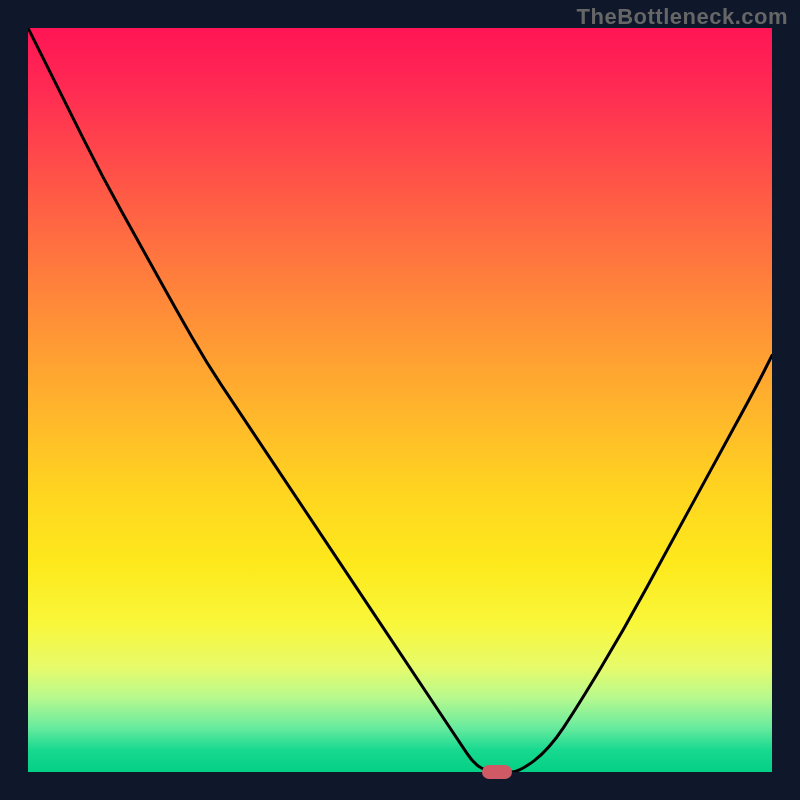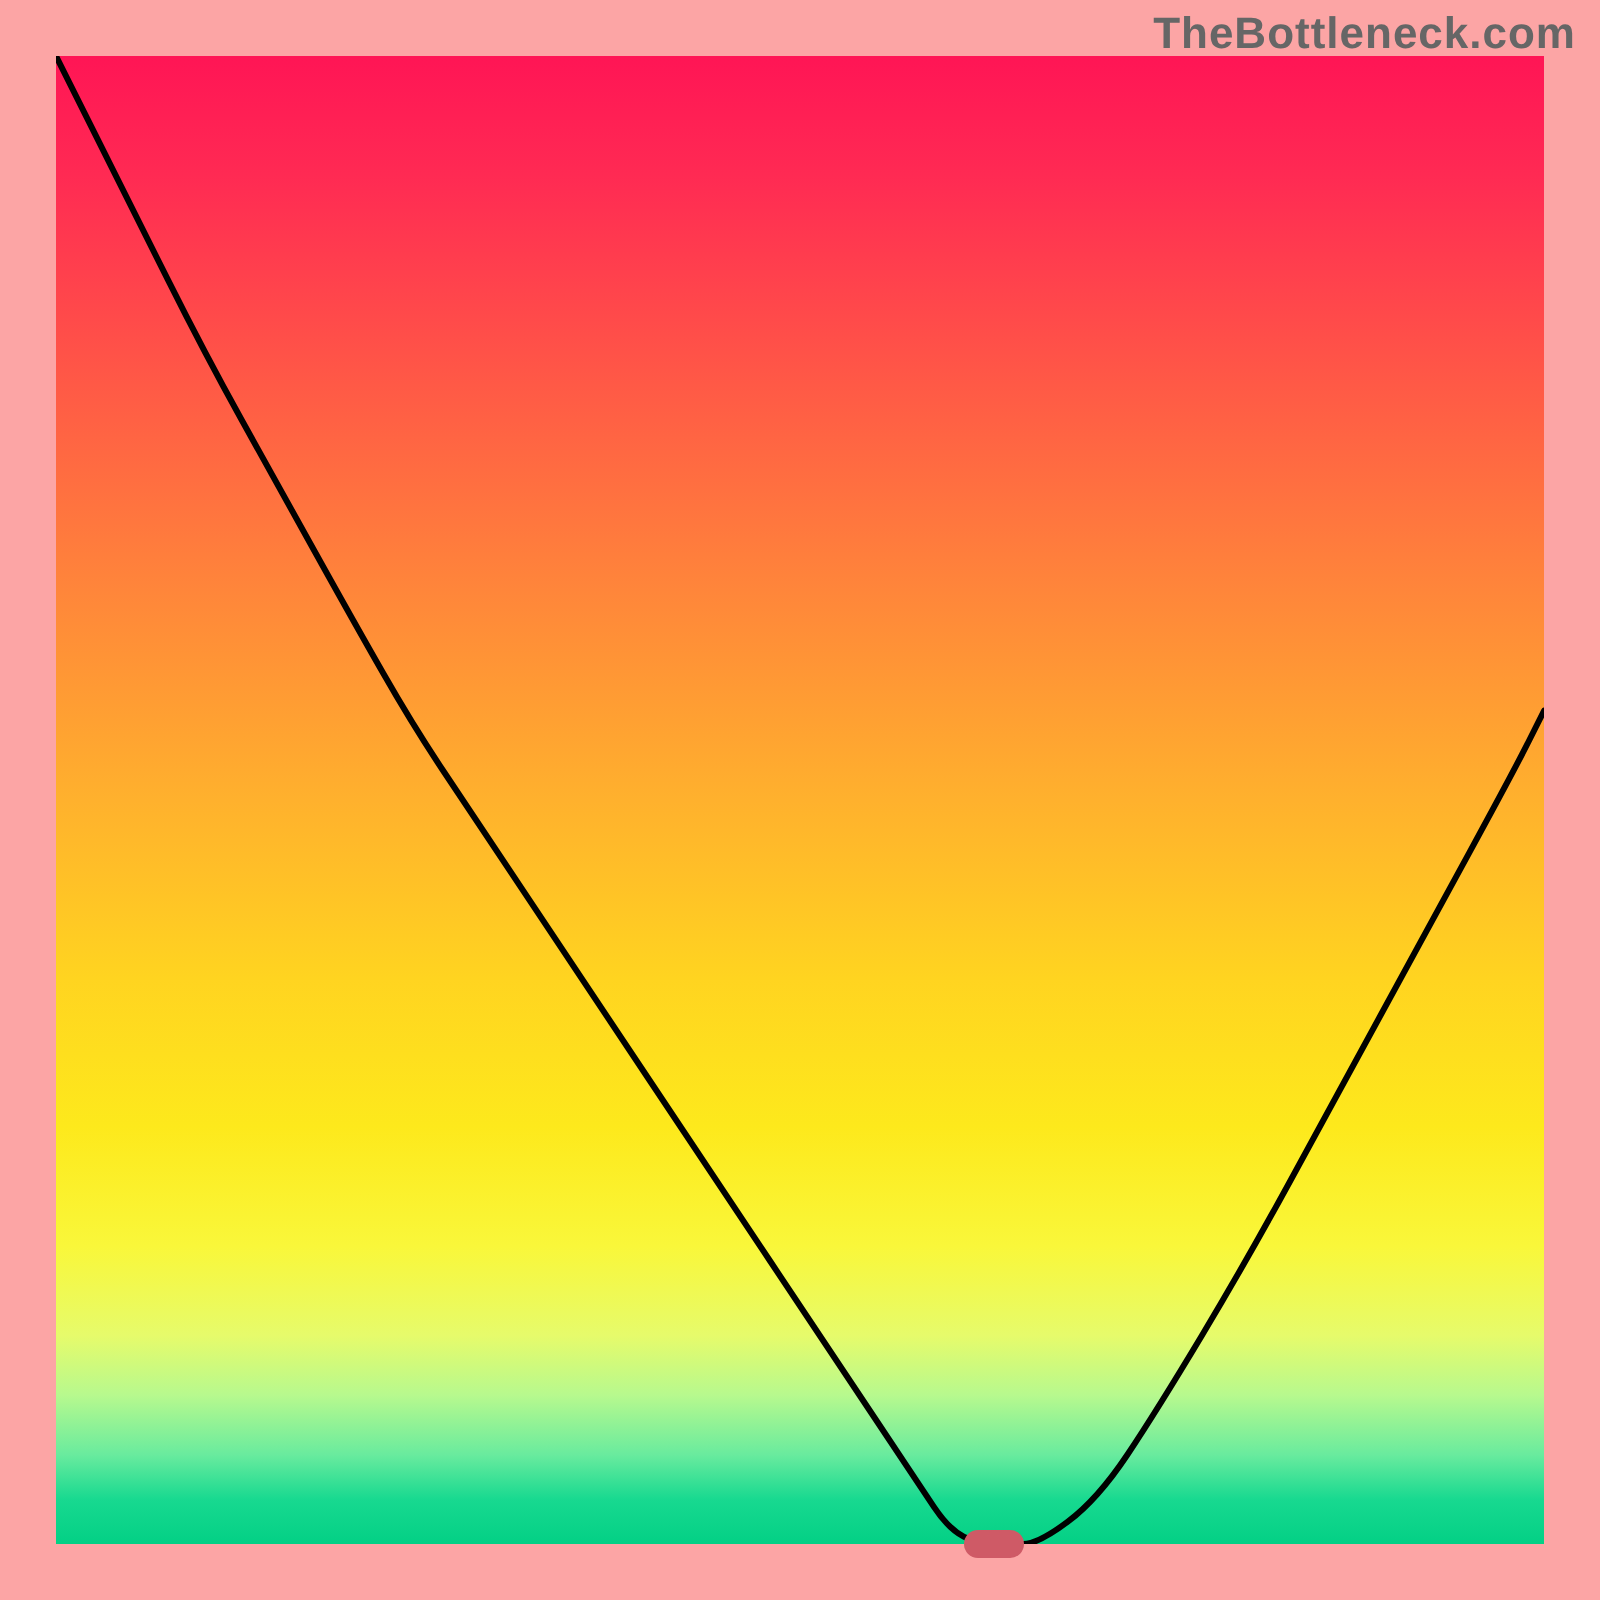--- a/index.html
+++ b/index.html
@@ -8,21 +8,21 @@
     width: 800px;
     height: 800px;
     background: #000;
     font-family: Arial, Helvetica, sans-serif;
     overflow: hidden;
   }
   .stage {
     position: relative;
     width: 800px;
     height: 800px;
-    background: #fca5a5;
+    background: #0f172a;
   }
   .watermark {
     position: absolute;
     top: 4px;
     right: 12px;
     color: #666;
     font-size: 22px;
     font-weight: 600;
     user-select: none;
     letter-spacing: 0.5px;

